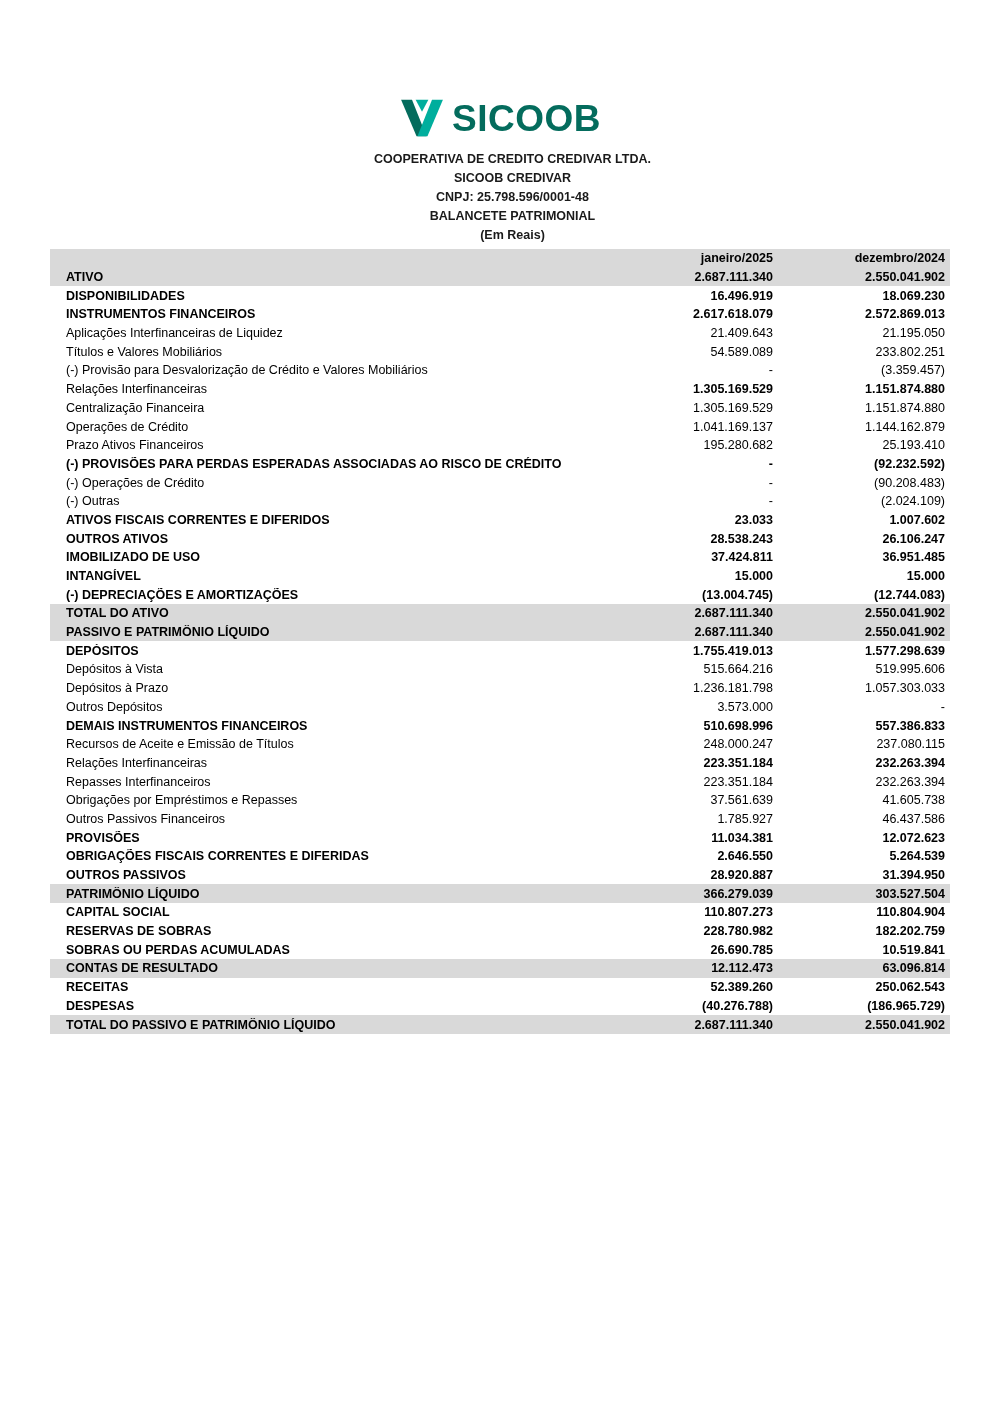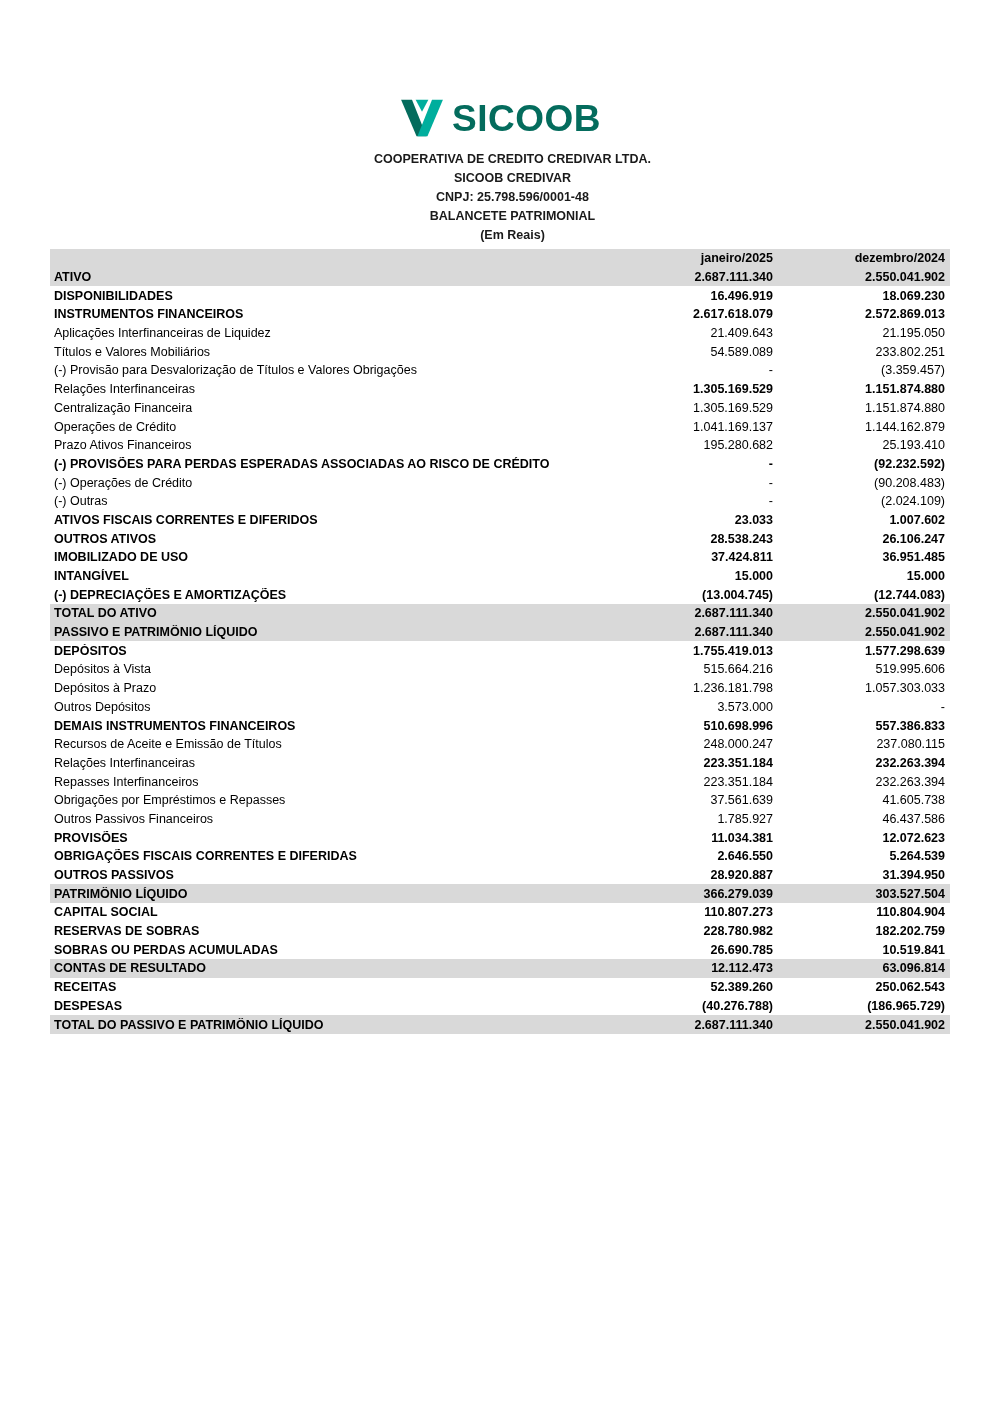--- a/index.html
+++ b/index.html
@@ -44,21 +44,21 @@
   }
   .row {
     display: flex;
     align-items: center;
     height: 18.7px;
     white-space: nowrap;
   }
   .row.shaded { background: #D9D9D9; }
   .cell.label {
     flex: 1;
-    padding-left: 4px;
+    padding-left: 16px;
     overflow: hidden;
   }
   .cell.val {
     text-align: right;
     padding-right: 5px;
   }
   .cell.v1 { width: 180px; }
   .cell.v2 { width: 172px; }
   .bold { font-weight: bold; }
   .indent0 { padding-left: 4px; }
@@ -115,21 +115,21 @@
           <div class="cell label indent1">Aplicações Interfinanceiras de Liquidez</div>
           <div class="cell val v1">21.409.643</div>
           <div class="cell val v2">21.195.050</div>
         </div>
         <div class="row">
           <div class="cell label indent1">Títulos e Valores Mobiliários</div>
           <div class="cell val v1">54.589.089</div>
           <div class="cell val v2">233.802.251</div>
         </div>
         <div class="row">
-          <div class="cell label indent1">(-) Provisão para Desvalorização de Títulos e Valores Obrigações</div>
+          <div class="cell label indent1">(-) Provisão para Desvalorização de Crédito e Valores Mobiliários</div>
           <div class="cell val v1">-</div>
           <div class="cell val v2">(3.359.457)</div>
         </div>
         <div class="row">
           <div class="cell label indent1">Relações Interfinanceiras</div>
           <div class="cell val v1 bold">1.305.169.529</div>
           <div class="cell val v2 bold">1.151.874.880</div>
         </div>
         <div class="row">
           <div class="cell label indent2">Centralização Financeira</div>

